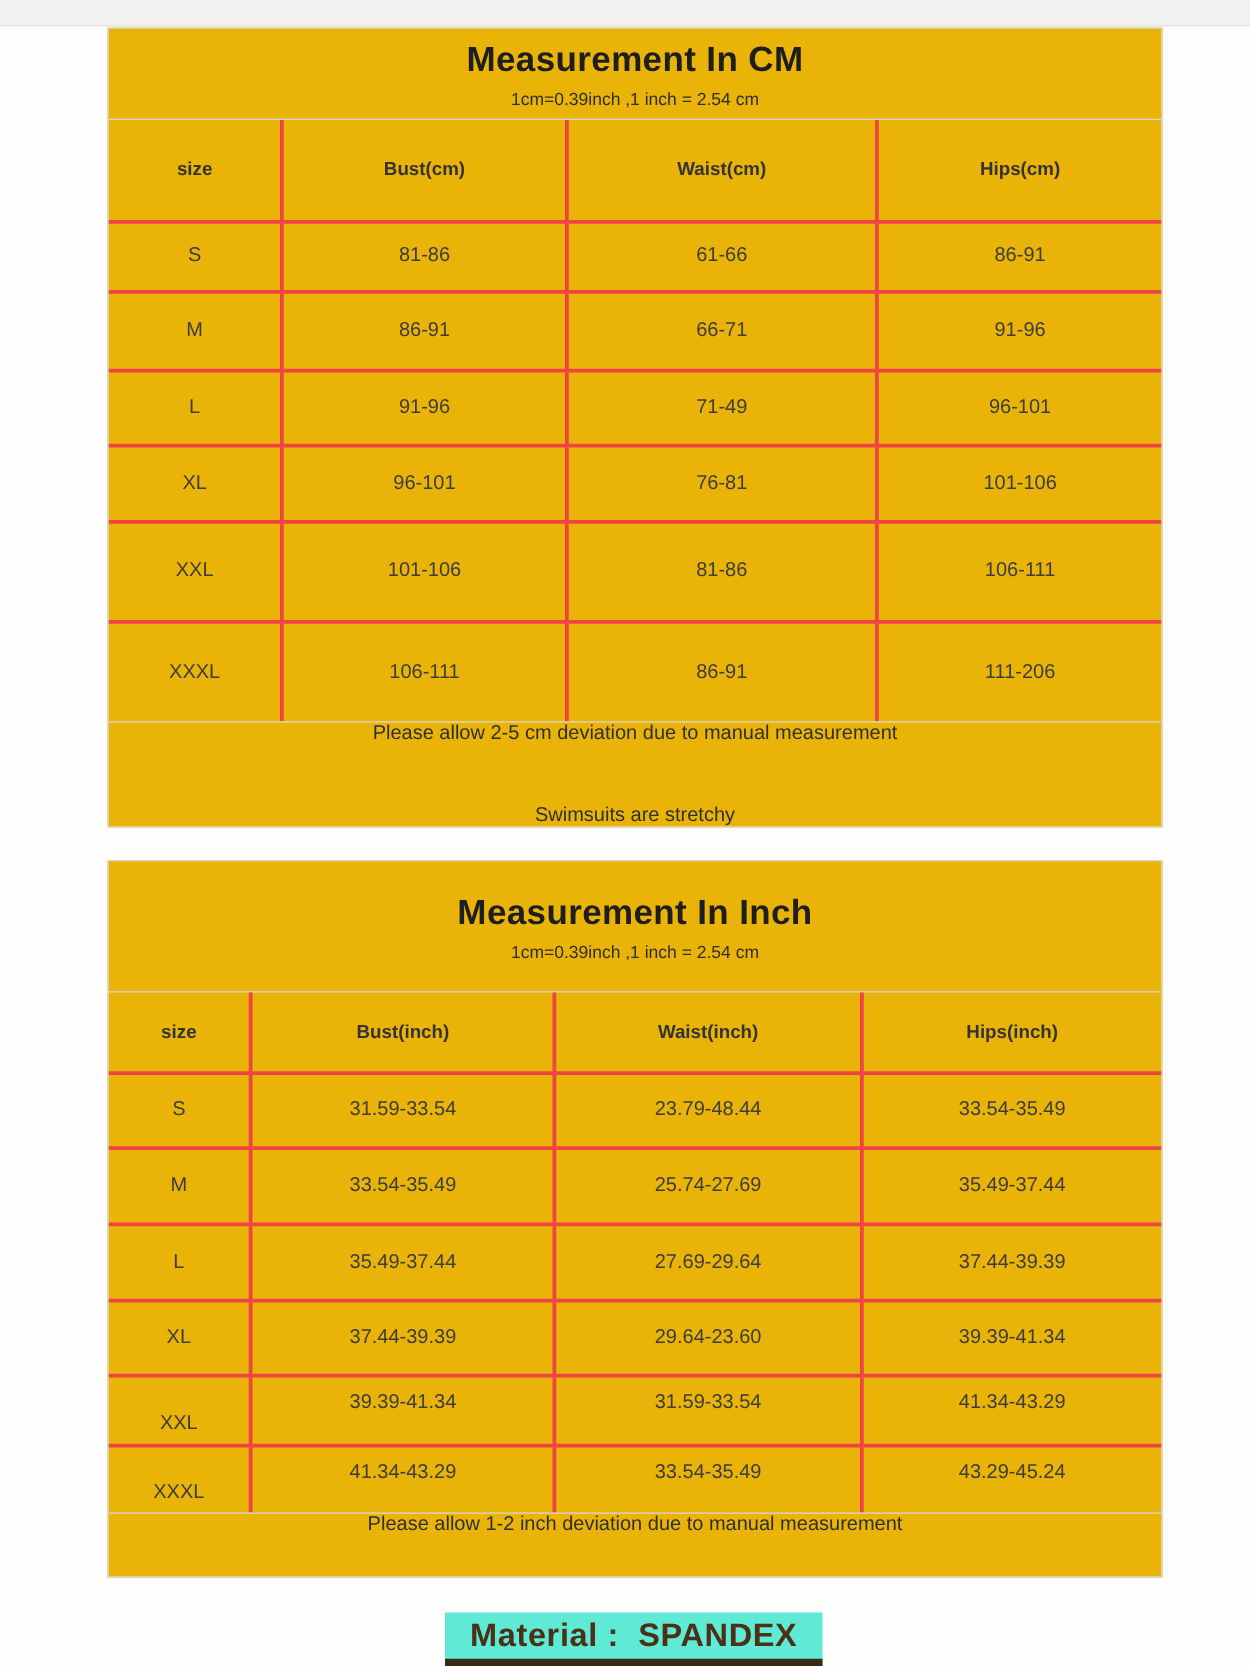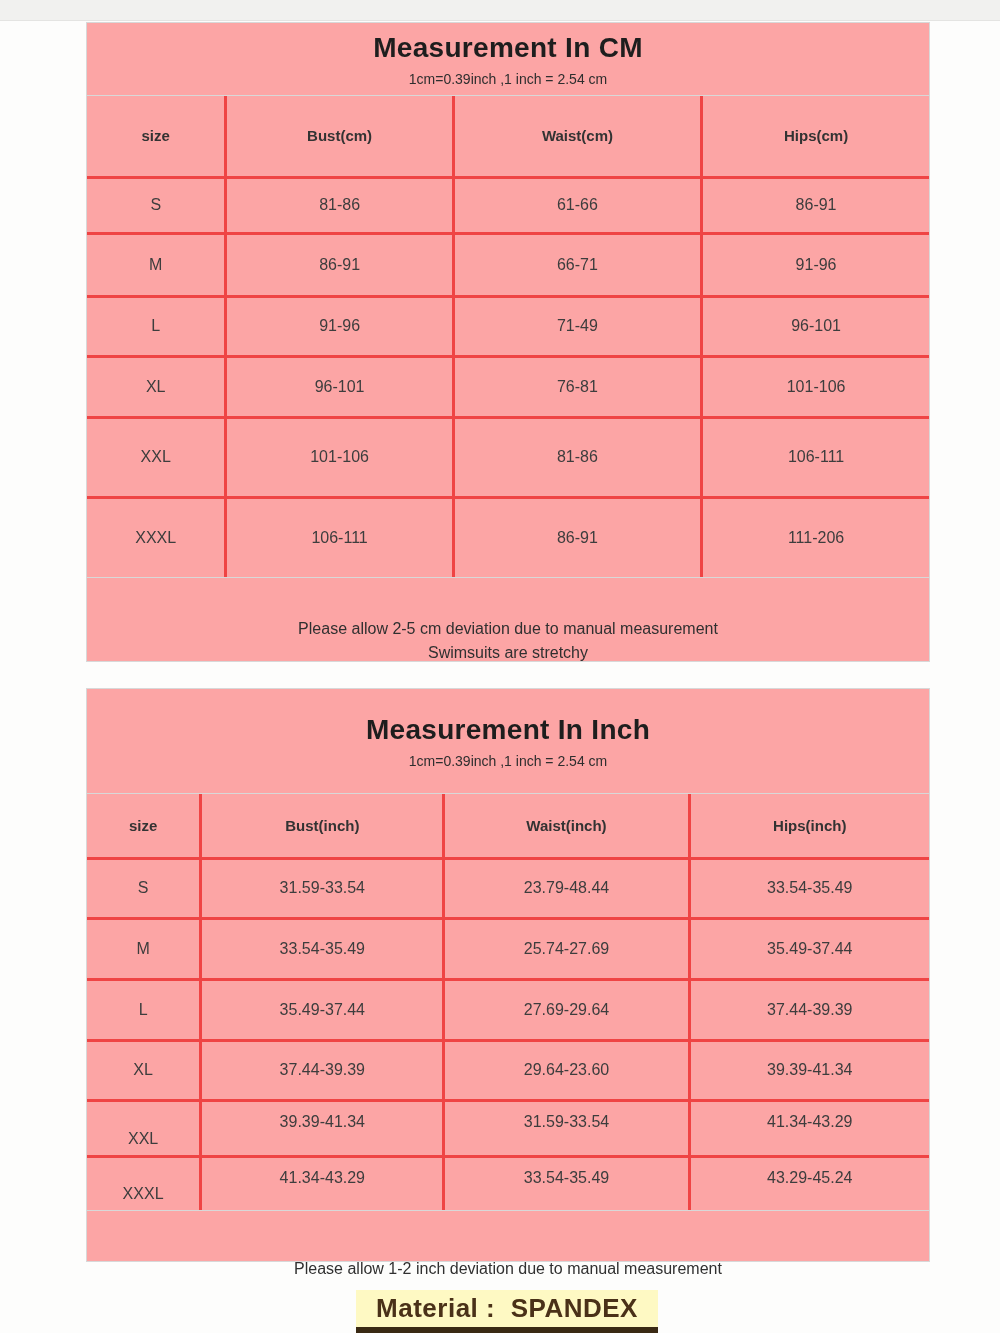--- a/index.html
+++ b/index.html
@@ -21,21 +21,21 @@
     width: 1000px;
     height: 21px;
     background: #f1f1ef;
     border-bottom: 1px solid #e4e4e2;
     box-sizing: border-box;
   }
   .size-card {
     position: absolute;
     left: 86px;
     width: 844px;
-    background: #fca5a5;
+    background: #eab308;
     border: 1px solid #d8d8d8;
     box-sizing: border-box;
   }
   #cm-card   { top: 22px;  height: 640px; }
   #inch-card { top: 688px; height: 574px; }
 
   .card-head {
     display: flex;
     flex-direction: column;
     justify-content: center;
@@ -115,38 +115,38 @@
   #inch-card tbody tr:nth-child(6) td:not(:first-child) {
     vertical-align: top;
     padding-top: 11px;
   }
 
   .card-notes {
     border-top: 1px solid #d8d8d8;
     box-sizing: border-box;
     display: flex;
     flex-direction: column;
-    justify-content: flex-end;
+    justify-content: space-between;
     align-items: center;
     gap: 6px;
   }
   #cm-card .card-notes   { height: 85px; }
   #inch-card .card-notes { height: 68px; }
   .note-line {
     font-size: 16px;
     color: #303030;
   }
 
   .material-bar {
     position: absolute;
     top: 1290px;
     left: 356px;
     width: 302px;
     height: 43px;
-    background: #fef9c3;
+    background: #5eead4;
     border-bottom: 6px solid #3a2a14;
     box-sizing: border-box;
     display: flex;
     align-items: center;
     justify-content: center;
   }
   .material-label {
     font-size: 26px;
     font-weight: bold;
     color: #4a3118;

